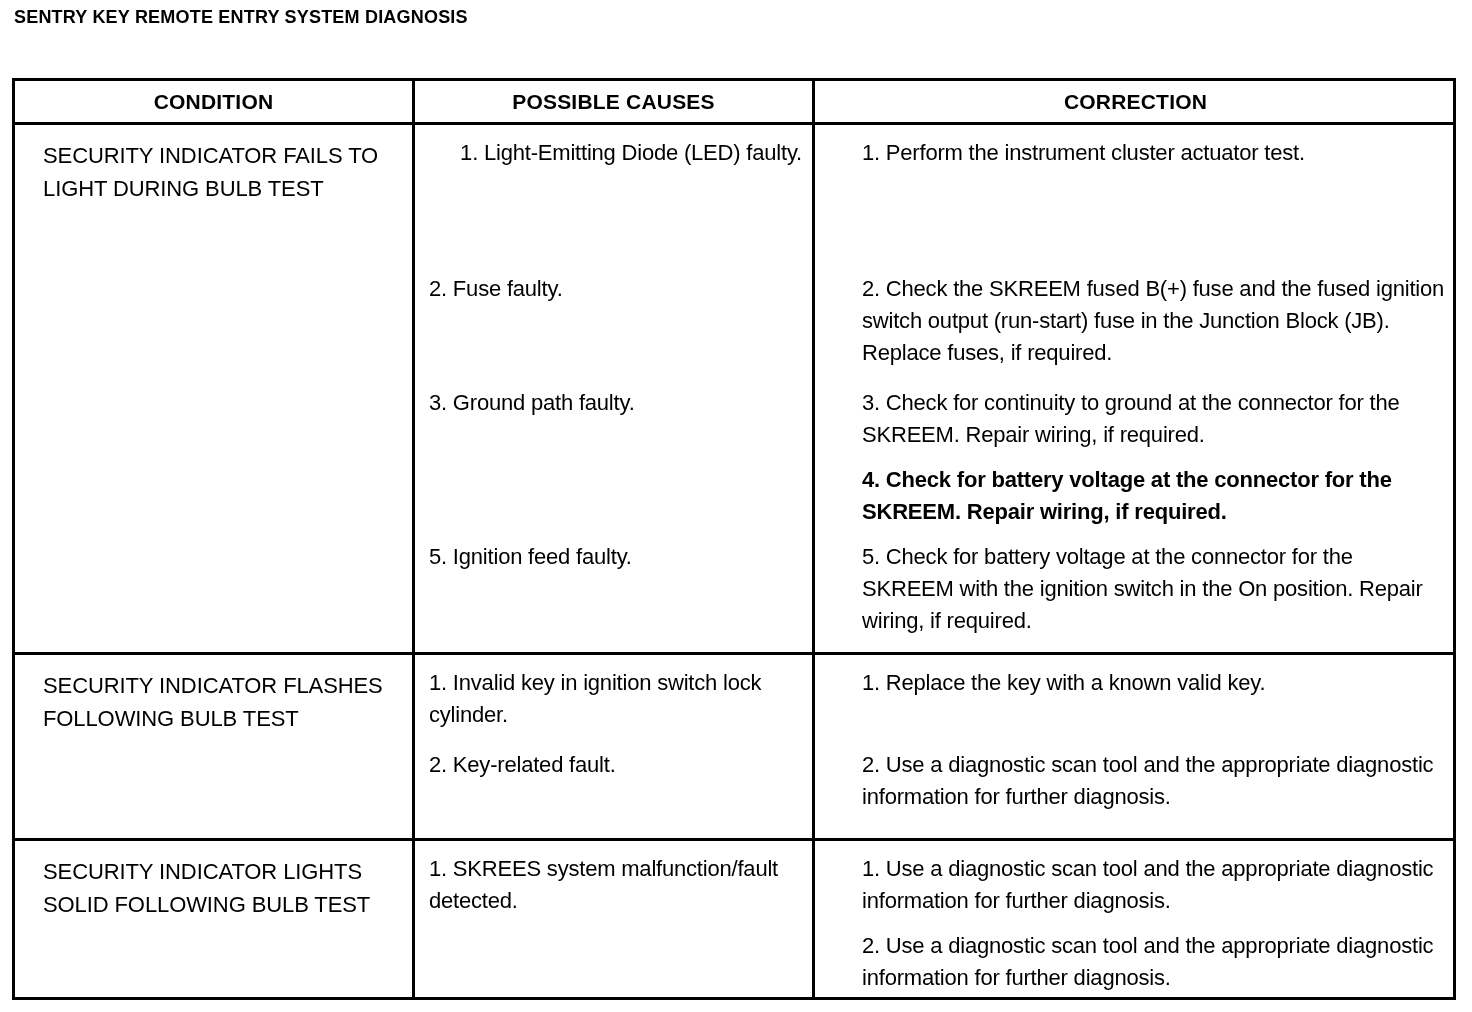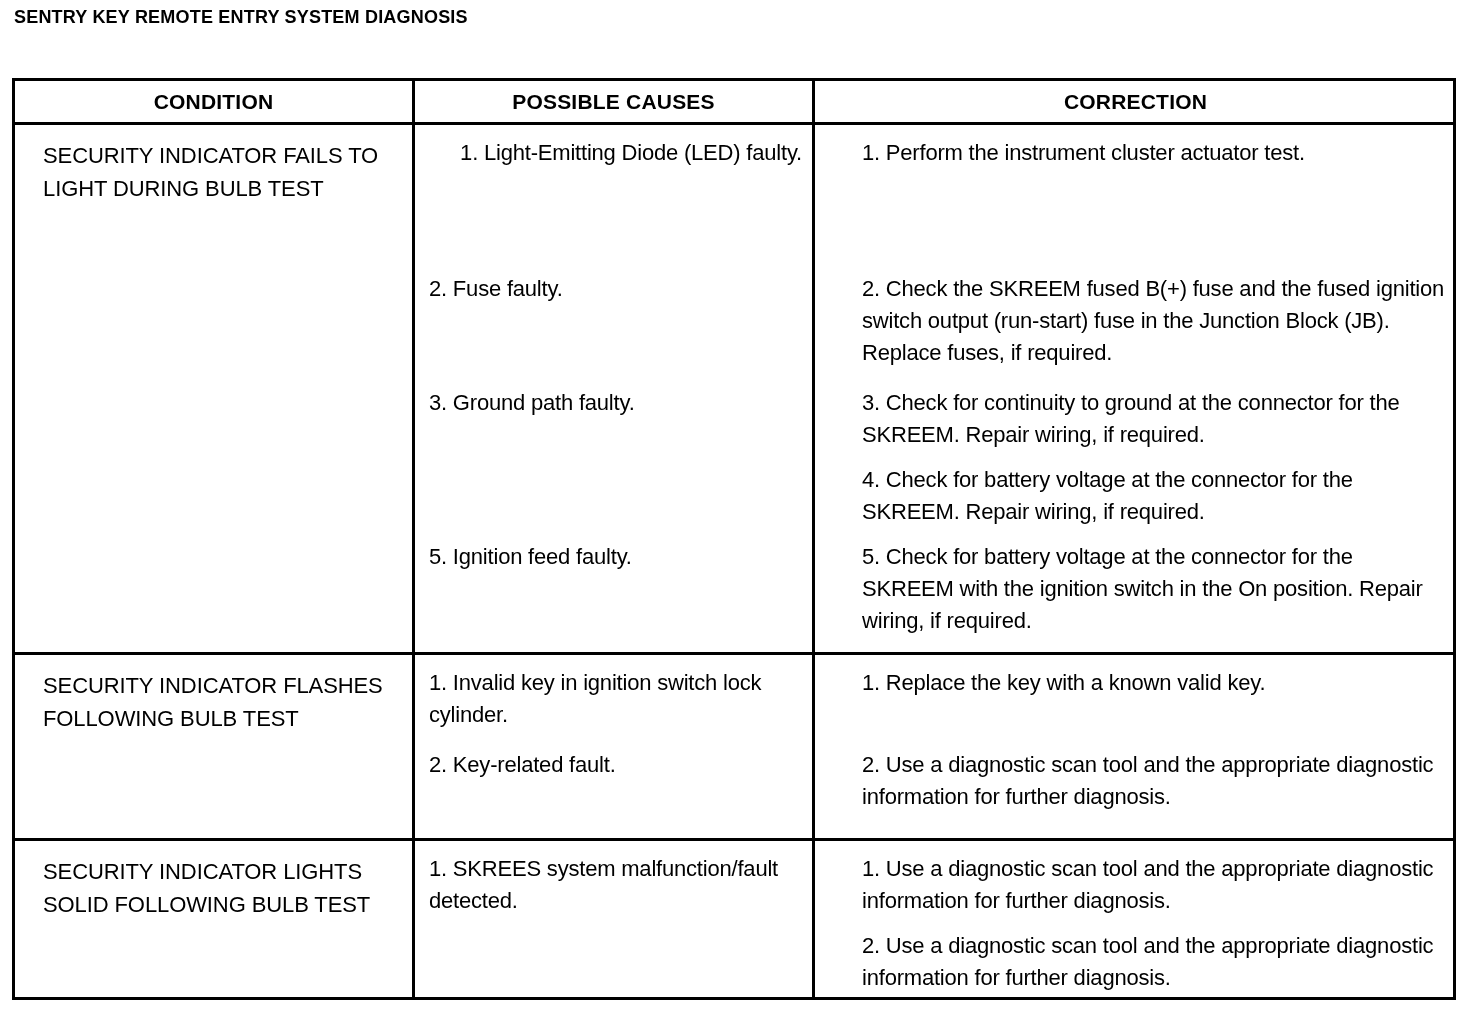--- a/index.html
+++ b/index.html
@@ -143,21 +143,21 @@
       <div class="item" style="top:12px;text-align:right;">1. Light-Emitting Diode (LED) faulty.</div>
       <div class="item" style="top:148px;">2. Fuse faulty.</div>
       <div class="item" style="top:262px;">3. Ground path faulty.</div>
       <div class="item" style="top:416px;">5. Ignition feed faulty.</div>
     </div>
 
     <div class="cell col-c row-1">
       <div class="item" style="top:12px;">1. Perform the instrument cluster actuator test.</div>
       <div class="item" style="top:148px;">2. Check the SKREEM fused B(+) fuse and the fused ignition switch output (run-start) fuse in the Junction Block (JB). Replace fuses, if required.</div>
       <div class="item" style="top:262px;">3. Check for continuity to ground at the connector for the SKREEM. Repair wiring, if required.</div>
-      <div class="item" style="top:339px;">4. Check for battery voltage at the connector for the SKREEM. Repair wiring, if required.</div>
+      <div class="item" style="top:339px;font-weight:bold;">4. Check for battery voltage at the connector for the SKREEM. Repair wiring, if required.</div>
       <div class="item" style="top:416px;">5. Check for battery voltage at the connector for the SKREEM with the ignition switch in the On position. Repair wiring, if required.</div>
     </div>
 
     <div class="cell col-a row-2">
       <div class="cond">SECURITY INDICATOR FLASHES FOLLOWING BULB TEST</div>
     </div>
 
     <div class="cell col-b row-2">
       <div class="item" style="top:12px;">1. Invalid key in ignition switch lock cylinder.</div>
       <div class="item" style="top:94px;">2. Key-related fault.</div>

